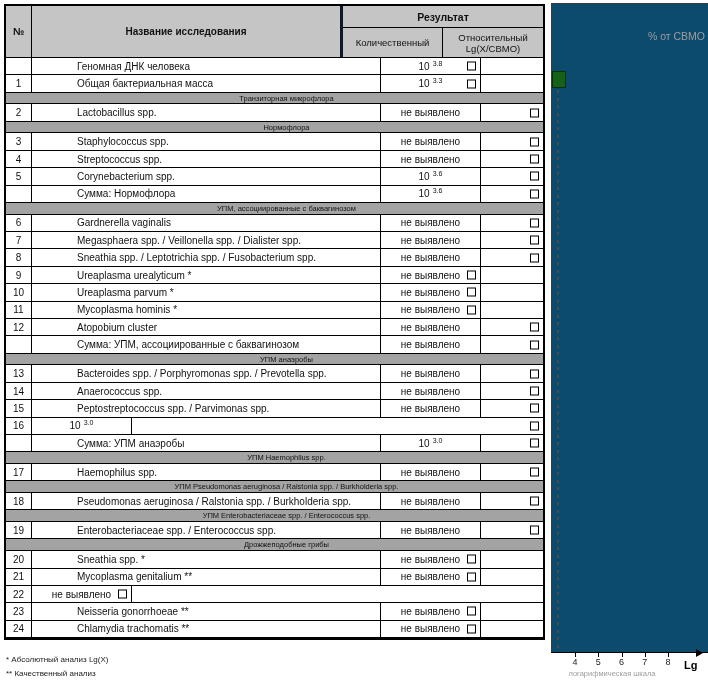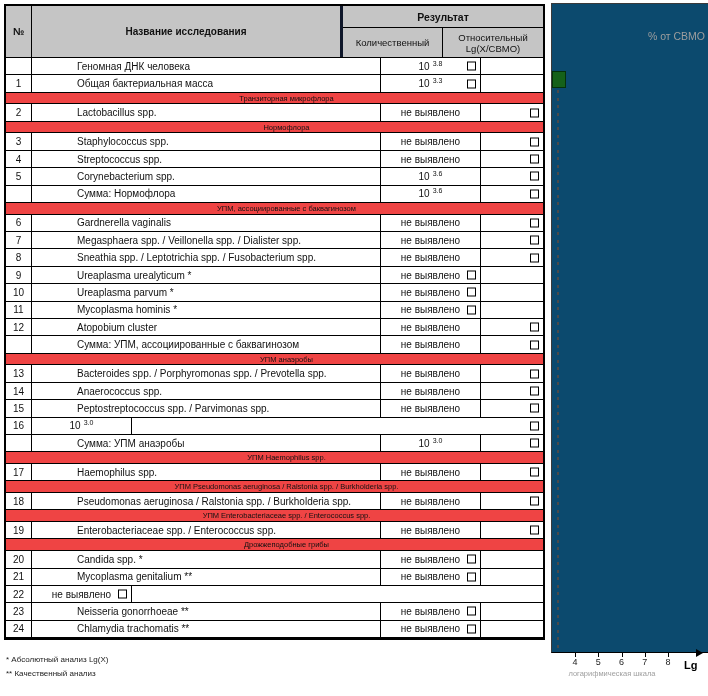--- a/index.html
+++ b/index.html
@@ -33,21 +33,21 @@
     width:100px; border-right:1px solid #000; display:flex; align-items:center;
     justify-content:center; font-size:9.5px; text-align:left;
   }
   .h-rel {
     flex:1; display:flex; flex-direction:column; align-items:center;
     justify-content:center; font-size:9.5px; text-align:center; line-height:11px;
   }
 
   .trow { display:flex; height:17.4px; border-bottom:1px solid #000; background:#fff; }
   .trow.section {
-    height:11.65px; background:#ef4444; align-items:center; justify-content:center;padding-left:24px;
+    height:11.65px; background:#a3a3a3; align-items:center; justify-content:center;padding-left:24px;
   }
   .sec-label { font-size:7.5px; color:#111; text-align:center; width:100%; }
   .c-num {
     width:26px; border-right:1px solid #000; display:flex; align-items:center;
     justify-content:center; font-size:10px;
   }
   .c-name {
     width:311px; border-right:1px solid #000; display:flex; align-items:center;
     padding-left:7px; font-size:10px; white-space:nowrap; overflow:hidden;margin-left:38px;
   }
@@ -370,21 +370,21 @@
           </div>
           <div class="c-r">
             <div class="cb"></div>
           </div>
         </div>
         <div class="trow section">
           <div class="sec-label">Дрожжеподобные грибы</div>
         </div>
         <div class="trow">
           <div class="c-num">20</div>
-          <div class="c-name">Candida spp. *</div>
+          <div class="c-name">Sneathia spp. *</div>
           <div class="c-q">
             <div style="display: inline;">не выявлено</div>
             <div class="cb"></div>
           </div>
           <div class="c-r"></div>
         </div>
         <div class="trow">
           <div class="c-num">21</div>
           <div class="c-name">Mycoplasma genitalium **</div>
           <div class="c-q">

